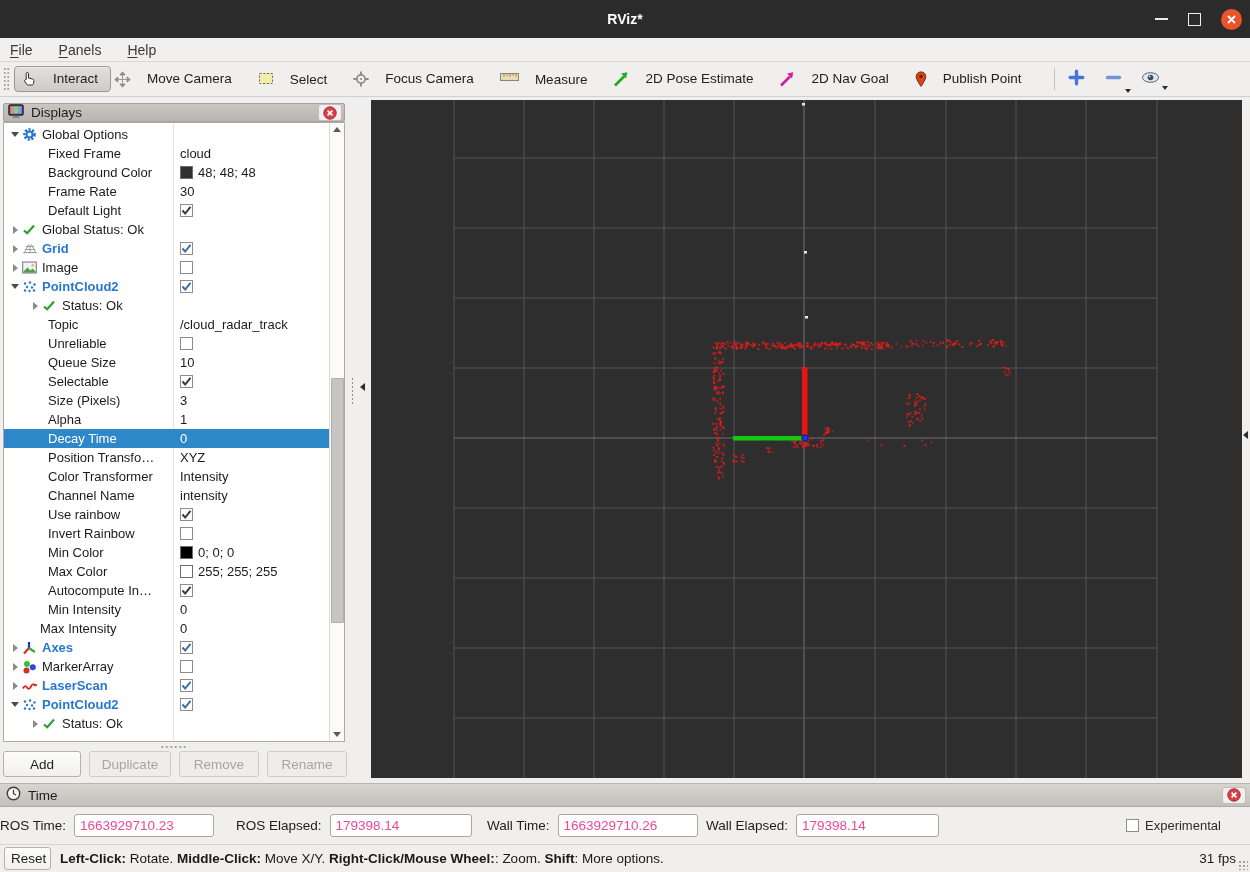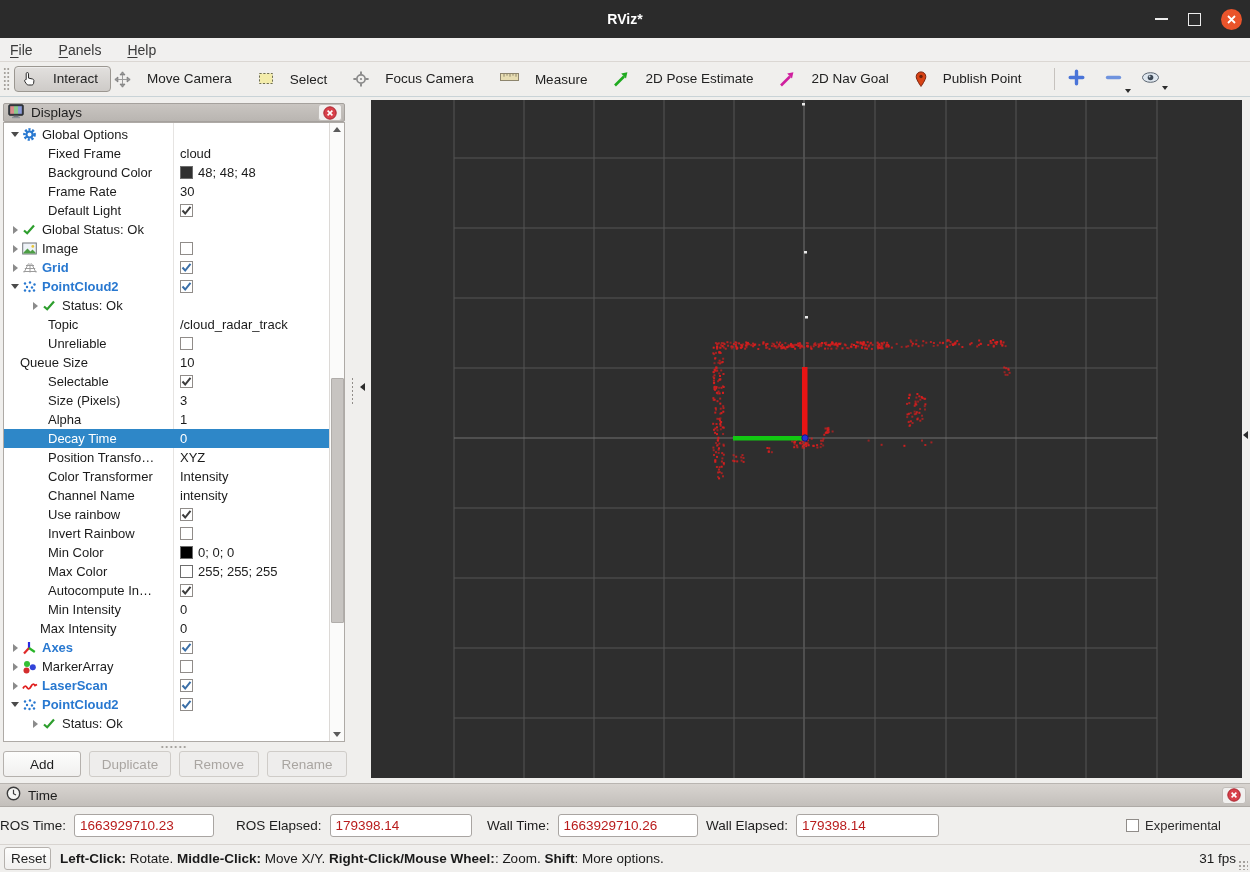--- a/index.html
+++ b/index.html
@@ -95,21 +95,21 @@
   
   #time-panel{left:0;top:783px;width:1250px;height:61px;}
   #time-header{left:0;top:0;width:1250px;height:24px;box-sizing:border-box;
     background:linear-gradient(#d8d4d0,#c3bfbb);border-top:1px solid #b9b5b1;border-bottom:1px solid #aeaaa6;
     display:flex;align-items:center;padding:0 4px 0 6px;font-size:13.5px;color:#1d1d1d;}
   #time-header .htitle{margin-left:7px;}
   #time-fields{left:0;top:24px;width:1250px;height:37px;background:#f0efed;}
   .tfield{position:absolute;top:0;height:37px;display:flex;align-items:center;}
   .tf-label{margin-right:8px;font-size:13.5px;color:#1d1d1d;white-space:nowrap;}
   .tf-input{height:23px;box-sizing:border-box;border:1px solid #a9a5a2;border-radius:3px;background:#fff;
-    display:flex;align-items:center;padding-left:5px;font-size:13.5px;color:#b91c1c;}
+    display:flex;align-items:center;padding-left:5px;font-size:13.5px;color:#ec4899;}
   .tfield:nth-child(1){left:0;}   .tfield:nth-child(1) .tf-input{width:140px;}
   .tfield:nth-child(2){left:236px;} .tfield:nth-child(2) .tf-input{width:142px;}
   .tfield:nth-child(3){left:487px;justify-content:flex-end;} .tfield:nth-child(3) .tf-input{width:140px;}
   .tfield:nth-child(4){left:706px;} .tfield:nth-child(4) .tf-input{width:143px;}
   #experimental{position:absolute;left:1126px;top:0;height:37px;display:flex;align-items:center;gap:6px;}
   
   #statusbar{left:0;top:844px;width:1250px;height:28px;background:#f0efed;border-top:1px solid #d8d4d0;box-sizing:border-box;}
   #reset-btn{position:absolute;left:4px;top:2px;width:47px;height:23px;}
   #help-text{position:absolute;left:60px;top:0;height:27px;line-height:27px;font-size:13.5px;color:#1a1a1a;white-space:nowrap;}
   #fps{position:absolute;right:14px;top:0;height:27px;line-height:27px;font-size:13.5px;color:#1a1a1a;}
@@ -309,45 +309,45 @@
             <span class="t-icon">
               <svg width="14" height="13">
                 <path d="M2 7.5 L5.2 10.3 L12 2.6" stroke="#2d9e2d" stroke-width="2.2" fill="none"></path>
               </svg>
             </span>
             <span class="t-label">Global Status: Ok</span>
           </div>
           <div class="tree-row">
             <span class="arrow c" style="margin-left: 4px;"></span>
             <span class="t-icon">
+              <svg width="16" height="12" fill="none" stroke="#9c9c9c">
+                <path d="M2 10.5 L6.5 1.5 M8 10.5 L8 1.5 M14 10.5 L9.5 1.5 M4 3.5 H12 M2.8 6.5 H13.2 M1.4 9.5 H14.6"></path>
+              </svg>
+            </span>
+            <span class="t-label blue">Grid</span>
+            <div class="t-value">
+              <span class="cb">
+                <svg width="11" height="11">
+                  <path d="M1.5 5.5 L4.2 8.5 L9.5 1.8" stroke="#3a6fa8" stroke-width="2" fill="none"></path>
+                </svg>
+              </span>
+            </div>
+          </div>
+          <div class="tree-row">
+            <span class="arrow c" style="margin-left: 4px;"></span>
+            <span class="t-icon">
               <svg width="15" height="13">
                 <rect x="0.7" y="1" width="13.6" height="11" fill="#eef3f8" stroke="#70757b"></rect>
                 <path d="M1.5 10.5 L5.5 6.5 L8.5 9.5 L10.5 7.5 L13.5 10.5 V11.4 H1.5z" fill="#4d9e45"></path>
                 <circle cx="10.8" cy="4.4" r="1.4" fill="#e8c53a"></circle>
               </svg>
             </span>
             <span class="t-label">Image</span>
             <div class="t-value">
               <span class="cb"></span>
-            </div>
-          </div>
-          <div class="tree-row">
-            <span class="arrow c" style="margin-left: 4px;"></span>
-            <span class="t-icon">
-              <svg width="16" height="12" fill="none" stroke="#9c9c9c">
-                <path d="M2 10.5 L6.5 1.5 M8 10.5 L8 1.5 M14 10.5 L9.5 1.5 M4 3.5 H12 M2.8 6.5 H13.2 M1.4 9.5 H14.6"></path>
-              </svg>
-            </span>
-            <span class="t-label blue">Grid</span>
-            <div class="t-value">
-              <span class="cb">
-                <svg width="11" height="11">
-                  <path d="M1.5 5.5 L4.2 8.5 L9.5 1.8" stroke="#3a6fa8" stroke-width="2" fill="none"></path>
-                </svg>
-              </span>
             </div>
           </div>
           <div class="tree-row">
             <span class="arrow e" style="margin-left: 4px;"></span>
             <span class="t-icon">
               <svg width="15" height="13" fill="#2878d0">
                 <circle cx="3" cy="3.5" r="1.2"></circle>
                 <circle cx="8" cy="2.5" r="1.2"></circle>
                 <circle cx="12.5" cy="4.5" r="1.2"></circle>
                 <circle cx="5" cy="7" r="1.2"></circle>
@@ -380,21 +380,21 @@
             <div class="t-value">
               <span class="t-vtext">/cloud_radar_track</span>
             </div>
           </div>
           <div class="tree-row" style="padding-left: 44px;">
             <span class="t-label">Unreliable</span>
             <div class="t-value">
               <span class="cb"></span>
             </div>
           </div>
-          <div class="tree-row" style="padding-left: 16px;">
+          <div class="tree-row" style="padding-left: 44px;">
             <span class="t-label">Queue Size</span>
             <div class="t-value">
               <span class="t-vtext">10</span>
             </div>
           </div>
           <div class="tree-row" style="padding-left: 44px;">
             <span class="t-label">Selectable</span>
             <div class="t-value">
               <span class="cb">
                 <svg width="11" height="11">

